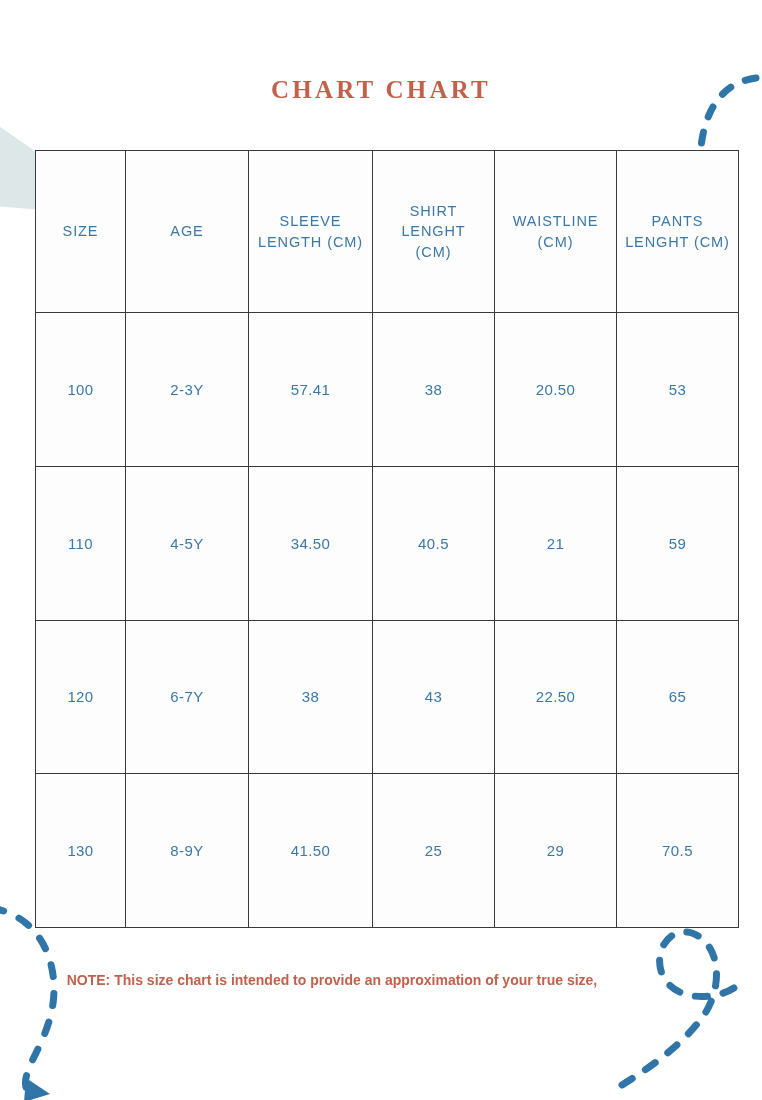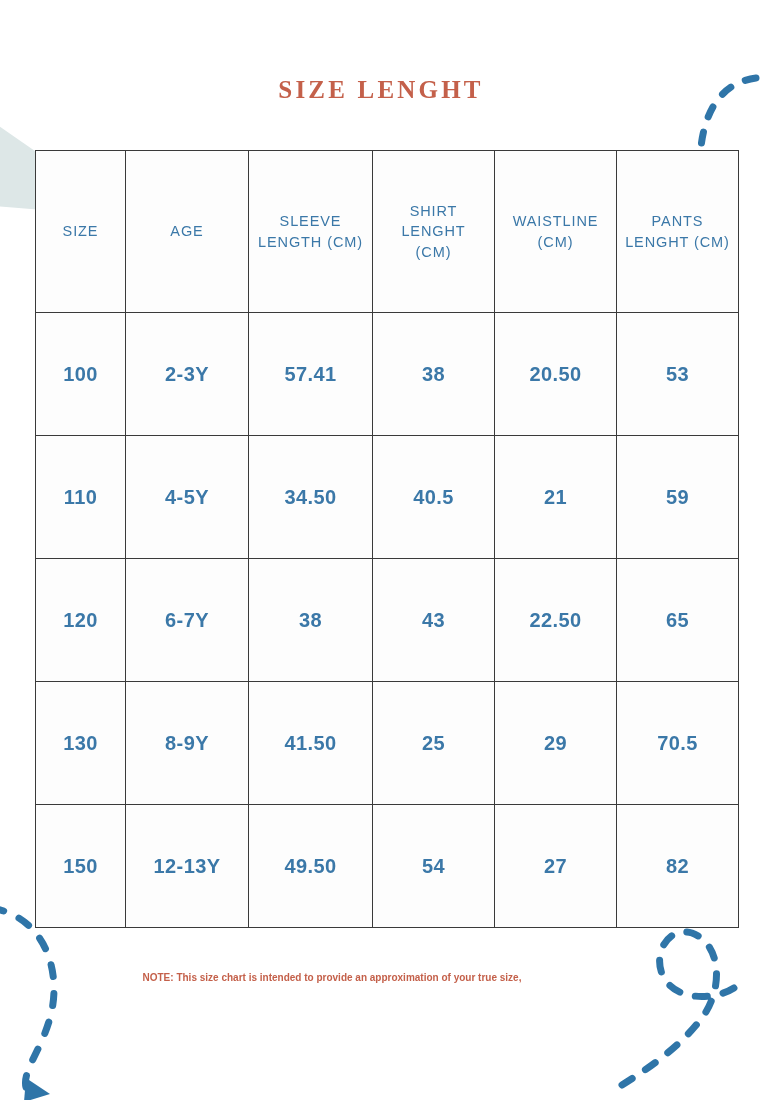--- a/index.html
+++ b/index.html
@@ -55,38 +55,37 @@
     background:#fdfdfd;
   }
   table#size-table thead th {
     height:162px;
     font-size:14.5px;
     line-height:1.42;
     letter-spacing:0.9px;
   }
   table#size-table tbody td {
     height:102px;
-    font-size:20px;
+    font-size:15px;
     letter-spacing:0.4px;
-    font-weight:bold;
   }
   
   col.c0 { width:90px; }
   col.c1 { width:123px; }
   col.c2 { width:124px; }
   col.c3 { width:122px; }
   col.c4 { width:122px; }
   col.c5 { width:122px; }
 
   
   #footer-note {
     position:absolute;
     top:970px; left:0; width:664px;
     text-align:center;
-    font-size:10px;
+    font-size:14px;
     font-weight:700;
     line-height:1.55;
     color:#c4604a;
   }
   #footer-note .note-line { display:block; }
 </style>
 </head>
 <body>
 
 <div id="page">
@@ -102,21 +101,21 @@
   <svg class="deco" id="deco-curve-bl" viewBox="0 0 190 225" xmlns="http://www.w3.org/2000/svg">
     <path d="M 22 28 C 78 38 92 96 80 138 C 70 174 48 196 58 212" fill="none" stroke="#2f75a8" stroke-width="7" stroke-linecap="round" stroke-dasharray="12 17"></path>
     <polygon points="56,198 80,214 54,222" fill="#2f75a8"></polygon>
   </svg>
 
   <svg class="deco" id="deco-loop-br" viewBox="0 0 170 190" xmlns="http://www.w3.org/2000/svg">
     <path d="M 30 170 C 62 150 92 128 112 100 C 132 70 128 28 100 18
              C 74 10 58 44 74 66 C 90 88 130 84 146 70" fill="none" stroke="#2f75a8" stroke-width="7" stroke-linecap="round" stroke-dasharray="12 16"></path>
   </svg>
 
-  <div id="chart-title">SIZE LENGHT</div>
+  <div id="chart-title">CHART CHART</div>
 
   <div id="size-table-wrap">
     <table id="size-table">
       <colgroup>
         <col class="c0">
           <col class="c1">
           <col class="c2">
         <col class="c3">
           <col class="c4">
           <col class="c5">
@@ -174,28 +173,20 @@
           <td>65</td>
         </tr>
         <tr>
           <td>130</td>
           <td>8-9Y</td>
           <td>41.50</td>
           <td>25</td>
           <td>29</td>
           <td>70.5</td>
         </tr>
-        <tr>
-          <td>150</td>
-          <td>12-13Y</td>
-          <td>49.50</td>
-          <td>54</td>
-          <td>27</td>
-          <td>82</td>
-        </tr>
       </tbody>
     </table>
   </div>
 
   <div id="footer-note">
     <span class="note-line">NOTE: This size chart is intended to provide an approximation of your true size,</span>
   </div>
 
 </div>
 

